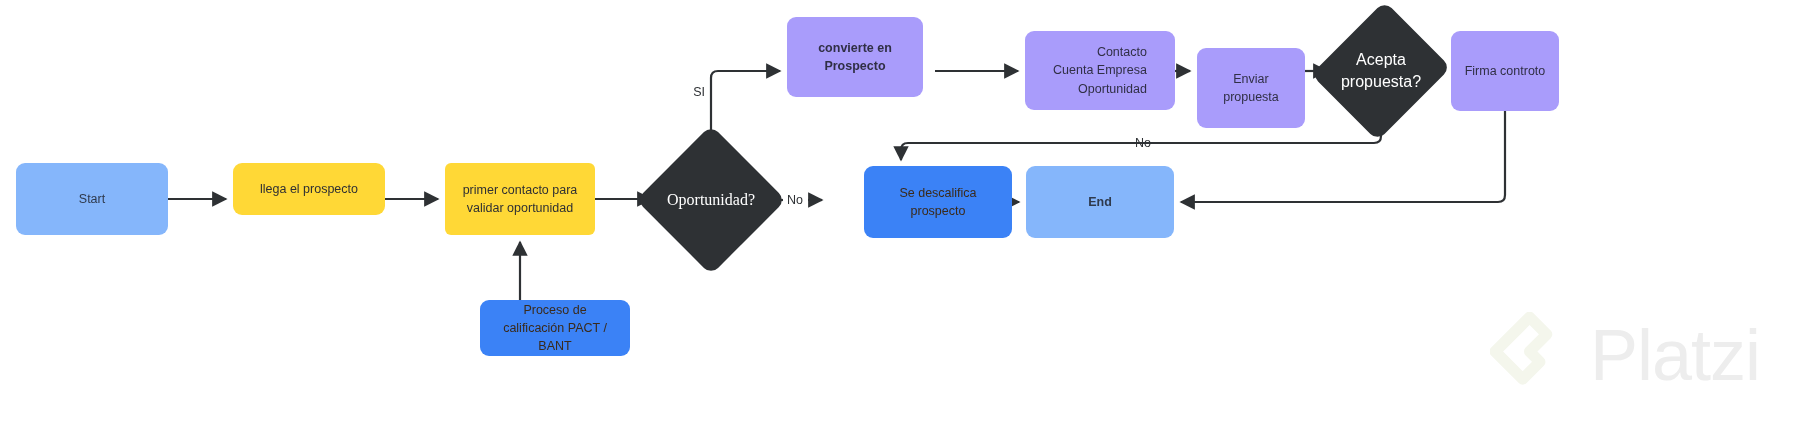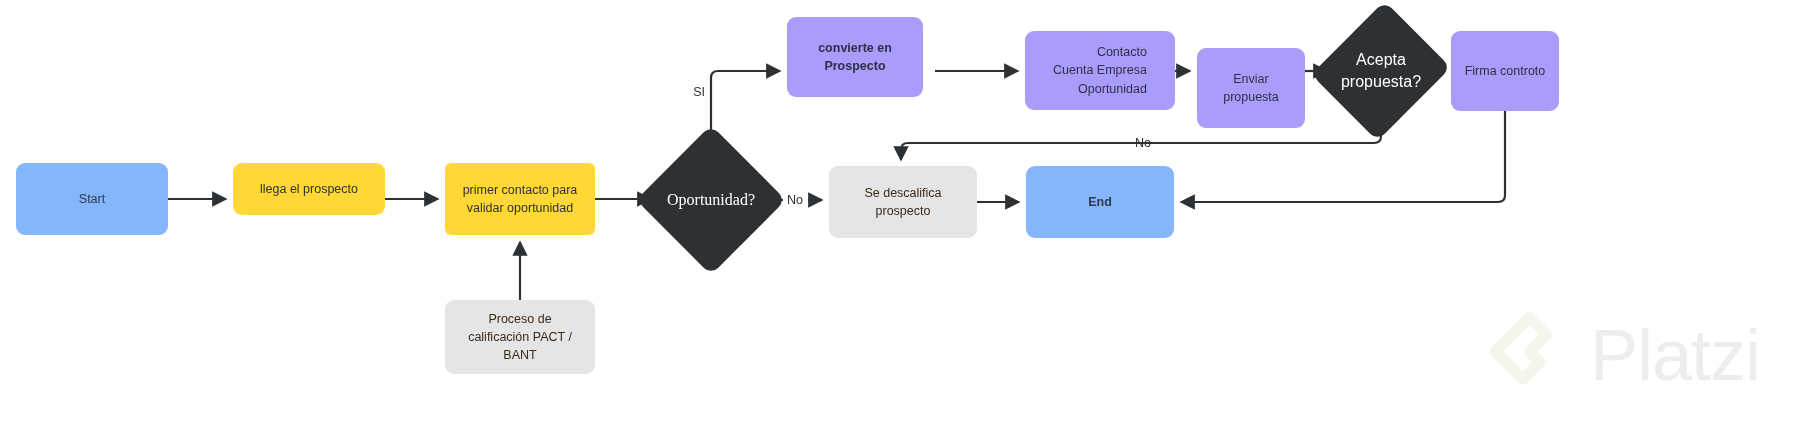--- a/index.html
+++ b/index.html
@@ -50,21 +50,21 @@
     text-align:center;
     border-radius:9px;
     font-size:12.5px;
     line-height:1.45;
     padding:6px 12px;
     white-space:pre-line;
   }
   .node.blue   {background:#85b6fb;color:#2f3a4d;justify-content:center;}
   .node.yellow {background:#ffd836;color:#2f3033;}
   .node.purple {background:#a99cfb;color:#302f45;}
-  .node.orange {background:#e5e5e5;color:#3a2a1b;}
+  .node.orange {background:#3b82f6;color:#3a2a1b;margin-left:35px;}
 
   .diamond{
     position:absolute;
     display:flex;align-items:center;justify-content:center;
     text-align:center;
     color:#ffffff;
     font-size:16px;
     line-height:1.35;
     white-space:pre-line;
   }
@@ -162,21 +162,21 @@
   <div class="diamond" style="left:1334px;top:19px;width:94px;height:104px;">
     <div class="dshape"></div>
     <span class="dlabel">Acepta
 propuesta?</span>
   </div>
 
   <div class="node purple" style="left:1451px;top:31px;width:108px;height:80px;text-align:center;">
     <span>Firma controto</span>
   </div>
 
-  <div class="node orange" style="left:445px;top:300px;width:150px;height:74px;">
+  <div class="node orange" style="left:445px;top:300px;width:150px;height:56px;">
     <span>Proceso de calificación PACT / BANT</span>
   </div>
 
   <div id="watermark">
     <svg class="wm-mark" viewBox="0 0 100 100" xmlns="http://www.w3.org/2000/svg">
       <path d="M46 6 L66 26 L46 46 L58 58 L38 78 L6 46 L38 14 Z" fill="none" stroke="#f4f6ec" stroke-width="13" stroke-linejoin="round"></path>
     </svg>
     <div class="wm-text">Platzi</div>
   </div>
 

